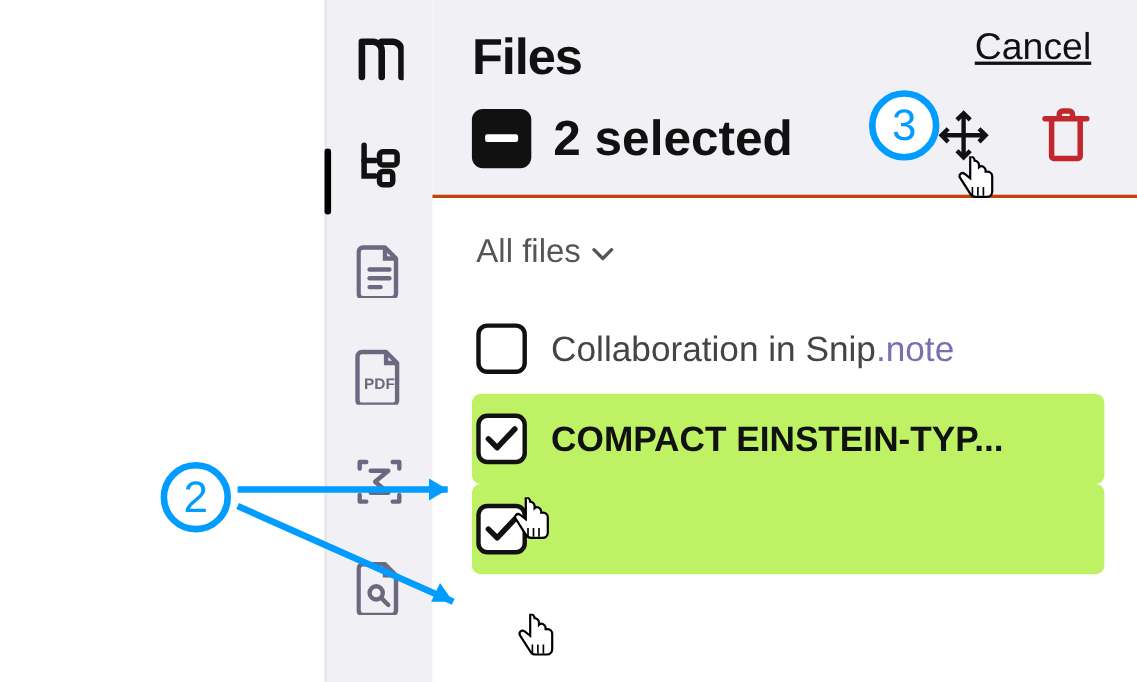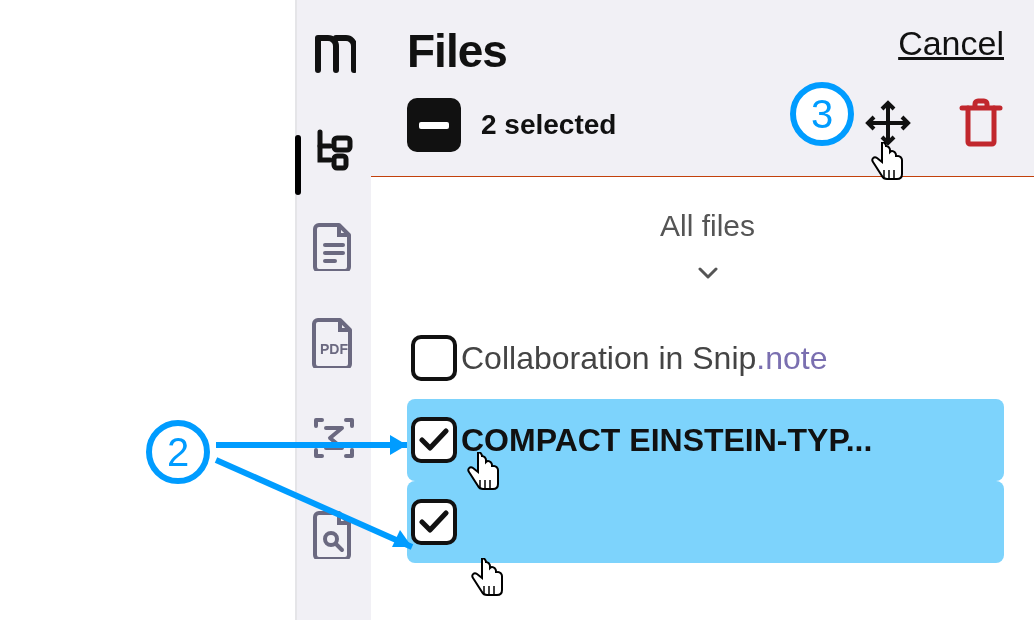--- a/index.html
+++ b/index.html
@@ -3,61 +3,61 @@
 <meta charset="utf-8">
 <style>
   * { box-sizing: border-box; margin: 0; padding: 0; }
   html, body { width: 1034px; height: 620px; overflow: hidden; font-family: -apple-system, "Helvetica Neue", Arial, sans-serif; background: #fff; }
 
   .app { display: flex; height: 100%; position: relative; }
 
   .left-blank { width: 295px; height: 100%; background: #fff; }
 
   .sidebar {
-    width: 76px;
+    width: 98px;
     height: 100%;
     background: #f1f0f5;
     border-left: 2px solid #e5e5e8;
     display: flex; flex-direction: column; align-items: center;
     padding-top: 24px;
     position: relative;
   }
   .sidebar .icon-slot {
     width: 60px; height: 60px;
     display: flex; align-items: center; justify-content: center;
     margin-bottom: 36px;
   }
   .sidebar .active-bar {
     position: absolute; left: -2px; top: 135px; width: 6px; height: 60px; background: #000; border-radius: 3px;
   }
 
   .panel { flex: 1; height: 100%; background: #fff; display: flex; flex-direction: column; }
   .panel-header {
     background: #f1f0f5;
-    padding: 24px 30px 24px 36px;
-    border-bottom: 1px solid #c2410c;
+    padding: 24px 42px 24px 36px;
+    border-bottom: 3px solid #c2410c;
   }
   .row-top { display: flex; align-items: flex-start; justify-content: space-between; }
   .title { font-size: 46px; font-weight: 800; color: #111; letter-spacing: -1px; }
   .cancel { font-size: 34px; color: #111; font-weight: 400; cursor: pointer; text-decoration: underline; }
 
   .row-sel { display: flex; align-items: center; justify-content: space-between; margin-top: 20px; }
   .sel-left { display: flex; align-items: center; gap: 20px; }
   .indeterminate {
     width: 54px; height: 54px; border-radius: 10px; background: #111; display: flex; align-items: center; justify-content: center;
   }
   .indeterminate .bar { width: 30px; height: 7px; background: #fff; border-radius: 2px; }
-  .sel-text { font-size: 28px; font-weight: 800; color: #111; }
+  .sel-text { font-size: 45px; font-weight: 800; color: #111; }
   .sel-right { display: flex; align-items: center; gap: 46px; position: relative; }
 
   .panel-body { padding: 20px 30px 0 36px; }
-  .filter { display: flex; align-items: center; gap: 10px; font-size: 30px; color: #555; margin: 12px 0 30px 4px; cursor: pointer; flex-direction: column; }
-
-  .file-row { display: flex; align-items: center; gap: 4px; padding: 18px 4px; }
-  .file-row.selected { background: #7dd3fc; border-radius: 8px; }
+  .filter { display: flex; align-items: center; gap: 10px; font-size: 30px; color: #555; margin: 12px 0 30px 4px; cursor: pointer; }
+
+  .file-row { display: flex; align-items: center; gap: 22px; padding: 18px 4px; }
+  .file-row.selected { background: #bef264; border-radius: 8px; }
   .chk {
     width: 46px; height: 46px; border: 4px solid #111; border-radius: 10px; background: #fff;
     display: flex; align-items: center; justify-content: center; flex-shrink: 0;
   }
   .chk svg { display: none; }
   .chk.checked svg { display: block; }
   .file-name { font-size: 32px; color: #444; font-weight: 500; white-space: nowrap; overflow: hidden; text-overflow: ellipsis; }
   .file-name.bold { font-weight: 800; color: #111; }
   .ext { color: #7a6fb0; }
   .ext.bold { color: #5a4ca0; font-weight: 800; }

